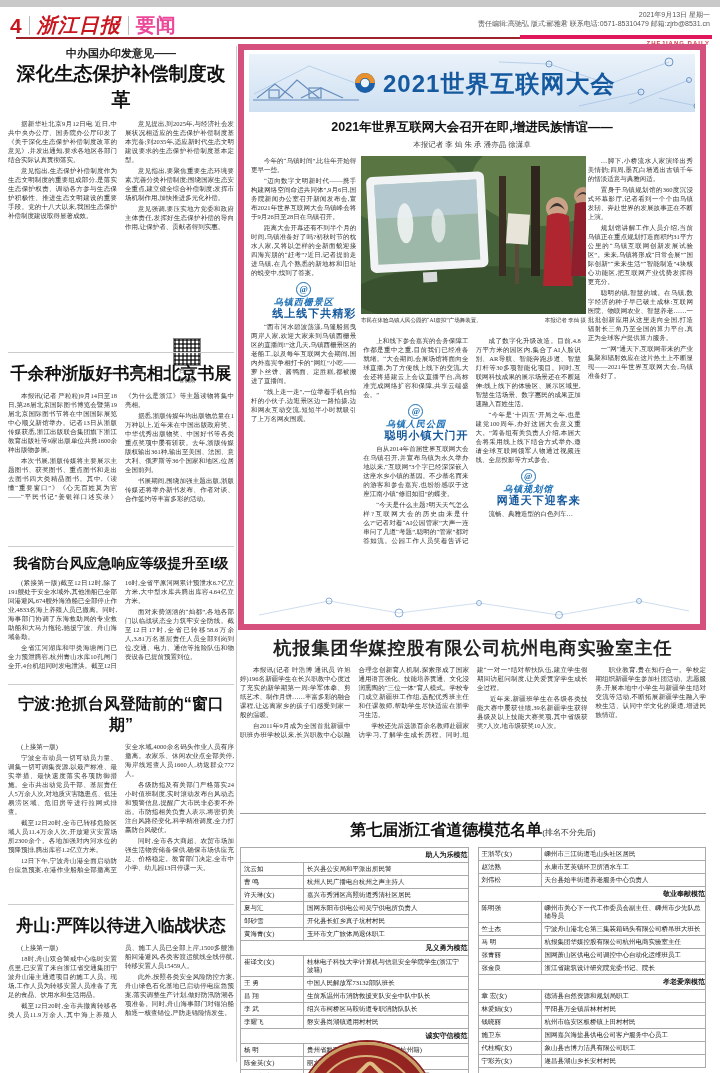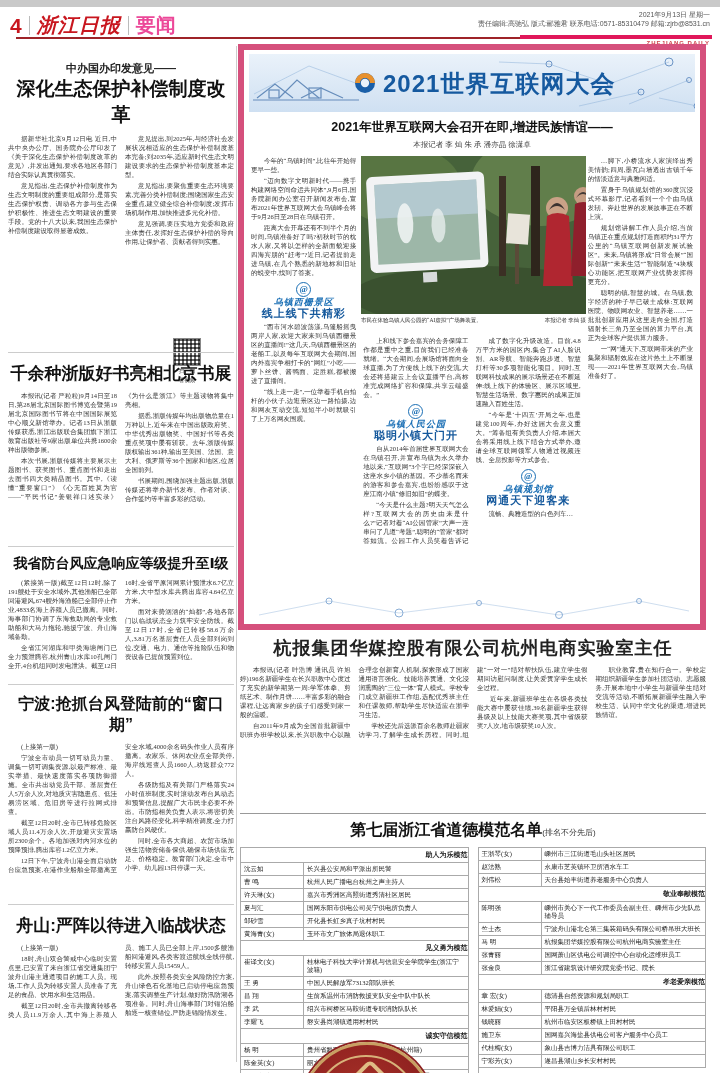--- a/index.html
+++ b/index.html
@@ -12,21 +12,21 @@
   #page-num{font-size:21px;font-weight:bold;color:#c8161e;}
   .vbar{width:1px;height:19px;background:#bbb;}
   #paper-name{font-size:20px;font-weight:bold;color:#c8161e;font-family:"Liberation Serif","DejaVu Serif",serif;font-style:italic;letter-spacing:1px;}
   #section-name{font-size:20px;font-weight:bold;color:#ec4899;}
   #hdr-right{right:10px;top:10px;text-align:right;font-size:7px;line-height:9px;color:#555;}
   #hdr-eng{right:10px;top:40px;font-size:6px;color:#d0424c;letter-spacing:1px;font-weight:bold;}
   #rule-dark{left:16px;top:37px;width:690px;height:2px;background:#9e2328;}
   #rule-bright{left:520px;top:35px;width:192px;height:4px;background:#e0175a;}
   
   #leftcol{left:8px;top:46px;width:226px;height:1027px;}
-  .kicker{font-size:11px;font-weight:bold;text-align:center;margin-top:15px;}
+  .kicker{font-size:11px;font-weight:bold;text-align:center;}
   .hl{font-weight:bold;text-align:center;color:#111;}
   .cols{column-gap:8px;text-align:justify;font-family:"Liberation Serif","DejaVu Serif",serif;
         font-size:6.5px;line-height:9px;color:#333;overflow:hidden;}
   .cols p{margin:0 0 2px;text-indent:13px;}
   .divider{height:1px;background:#ccc;}
   #vrule{left:236px;top:46px;width:1px;height:1016px;background:#ccc;}
   #qr-box{width:30px;text-align:center;}
   #qr-sq{width:26px;height:26px;margin:0 auto;background:
      repeating-linear-gradient(0deg,#666 0 2px,#fff 2px 4px),
      repeating-linear-gradient(90deg,#666 0 2px,#fff 2px 4px);background-blend-mode:multiply;border:1px solid #888;}
@@ -42,21 +42,21 @@
         text-align:justify;color:#333;overflow:hidden;}
   .fcol p{margin:0 0 2px;text-indent:13px;}
   .pad-photo{padding-top:180px;}
   #photo{left:110px;top:0;width:225px;height:158px;overflow:hidden;background:#3d5a33;}
   #photo-cap{left:110px;top:161px;width:225px;display:flex;justify-content:space-between;
              font-size:5.5px;color:#333;font-family:"Liberation Serif","DejaVu Serif",serif;}
   .badge{text-align:center;margin:5px 0 4px;}
   .at-circle{display:inline-block;width:13px;height:13px;line-height:13px;border:1px solid #1a6fb5;
              border-radius:50%;color:#1a6fb5;font-size:9px;font-weight:bold;}
   .badge .bname{font-size:9px;font-weight:bold;font-style:italic;color:#1a6fb5;letter-spacing:1px;margin-top:1px;}
-  .badge .btitle{font-size:11px;font-weight:bold;color:#14589c;margin-top:2px;letter-spacing:1px;}
+  .badge .btitle{font-size:11px;font-weight:bold;color:#14589c;margin-top:2px;letter-spacing:1px;text-align:right;}
   #feat-strip{position:absolute;left:5px;bottom:3px;width:446px;height:26px;overflow:hidden;}
   
   #bottom{left:240px;top:636px;width:466px;}
   #cx-headline{font-size:18px;font-weight:bold;text-align:center;letter-spacing:1px;}
   #cx-body{margin-top:5px;height:142px;column-count:4;column-gap:8px;text-align:justify;
            font-family:"Liberation Serif","DejaVu Serif",serif;font-size:6.5px;line-height:9px;color:#333;overflow:hidden;}
   #cx-body p{margin:0 0 2px;text-indent:13px;}
   #roster-divider{margin-top:6px;height:1px;background:#999;}
   #roster-title{text-align:center;margin-top:6px;font-size:16px;font-weight:bold;color:#111;}
   #roster-title .note{font-size:8px;font-weight:normal;color:#333;}

